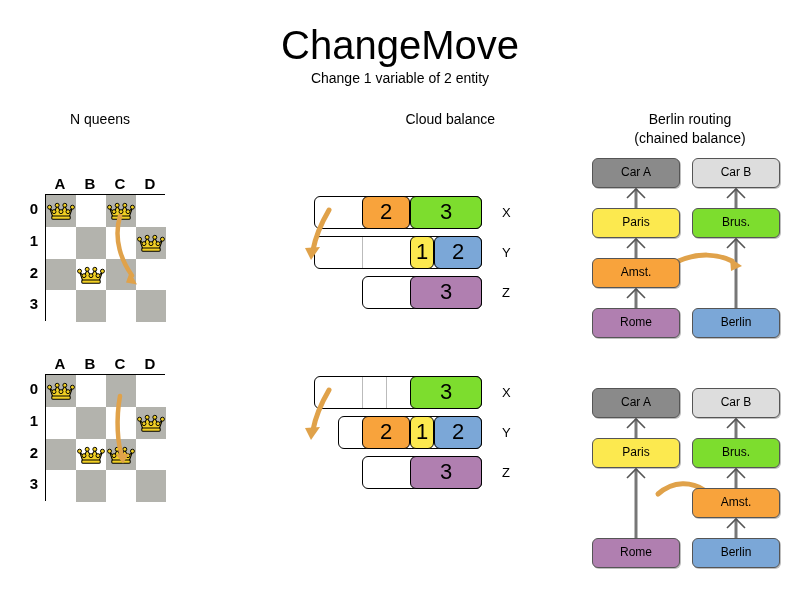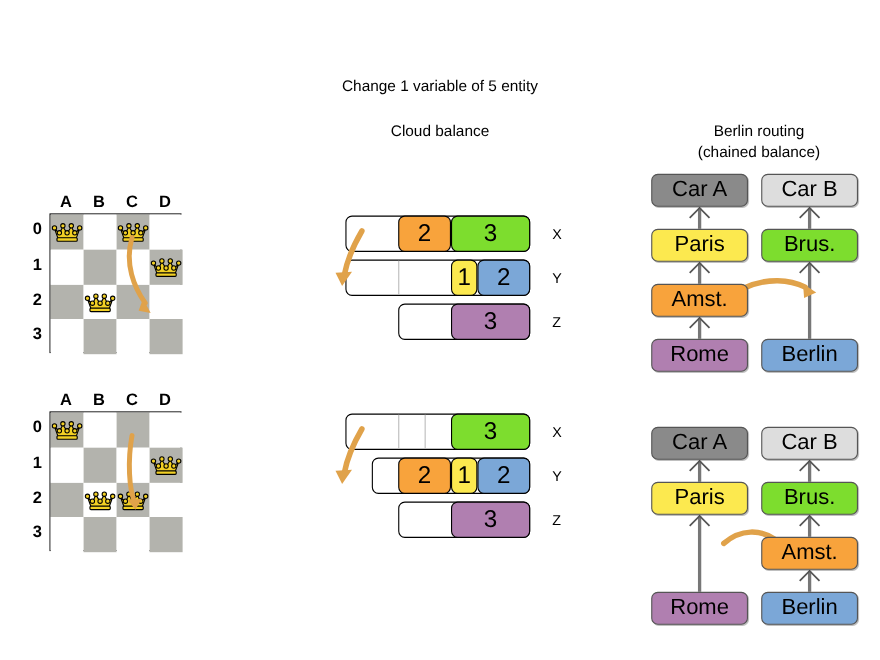--- a/index.html
+++ b/index.html
@@ -18,21 +18,21 @@
   #subtitle{
     position:absolute;left:0;top:70px;width:800px;text-align:center;
     font-size:14px;font-weight:400;
   }
 
   
   .col-head{
     position:absolute;text-align:center;font-size:14px;line-height:19px;
   }
   #head-nqueens{left:15px;top:110px;width:170px;}
-  #head-cloud{left:305px;top:110px;width:190px;}
+  #head-cloud{left:305px;top:110px;width:190px;text-align:right;}
   #head-vrp{left:590px;top:110px;width:200px;}
 
   
   .board-wrap{position:absolute;}
   .board{
     position:absolute;left:23px;top:19px;
     width:120px;height:127px;
     border:1.5px solid #000;box-sizing:border-box;
     background:#fff;
   }
@@ -67,34 +67,36 @@
   .divider{position:absolute;top:1px;height:31px;width:1px;background:#bbb;}
   .bar-label{
     position:absolute;font-size:13px;line-height:33px;top:0;left:188px;width:20px;
   }
 
   
   .vrp-group{position:absolute;}
   .vbox{
     position:absolute;width:88px;height:30px;
     border:1.5px solid #555;border-radius:6px;box-sizing:border-box;
-    font-size:20px;line-height:27px;text-align:center;color:#000;
+    font-size:12px;line-height:27px;text-align:center;color:#000;
     box-shadow:1px 1px 0 rgba(0,0,0,0.25);
   }
 
   
   svg{display:block;overflow:visible;}
 </style>
 </head>
 <body>
 
 <div class="root">
 
-  <div id="subtitle">Change 1 variable of 5 entity</div>
-
+  <div id="main-title">ChangeMove</div>
+  <div id="subtitle">Change 1 variable of 2 entity</div>
+
+  <div class="col-head" id="head-nqueens">N queens</div>
   <div class="col-head" id="head-cloud">Cloud balance</div>
   <div class="col-head" id="head-vrp">
     <div>Berlin routing</div>
     <div>(chained balance)</div>
   </div>
 
   <div class="board-wrap" id="board-before" style="left:22px;top:175px;width:170px;height:150px;">
       <div class="file-label" style="left: 23px;">A</div>
       <div class="file-label" style="left: 53px;">B</div>
       <div class="file-label" style="left: 83px;">C</div>

